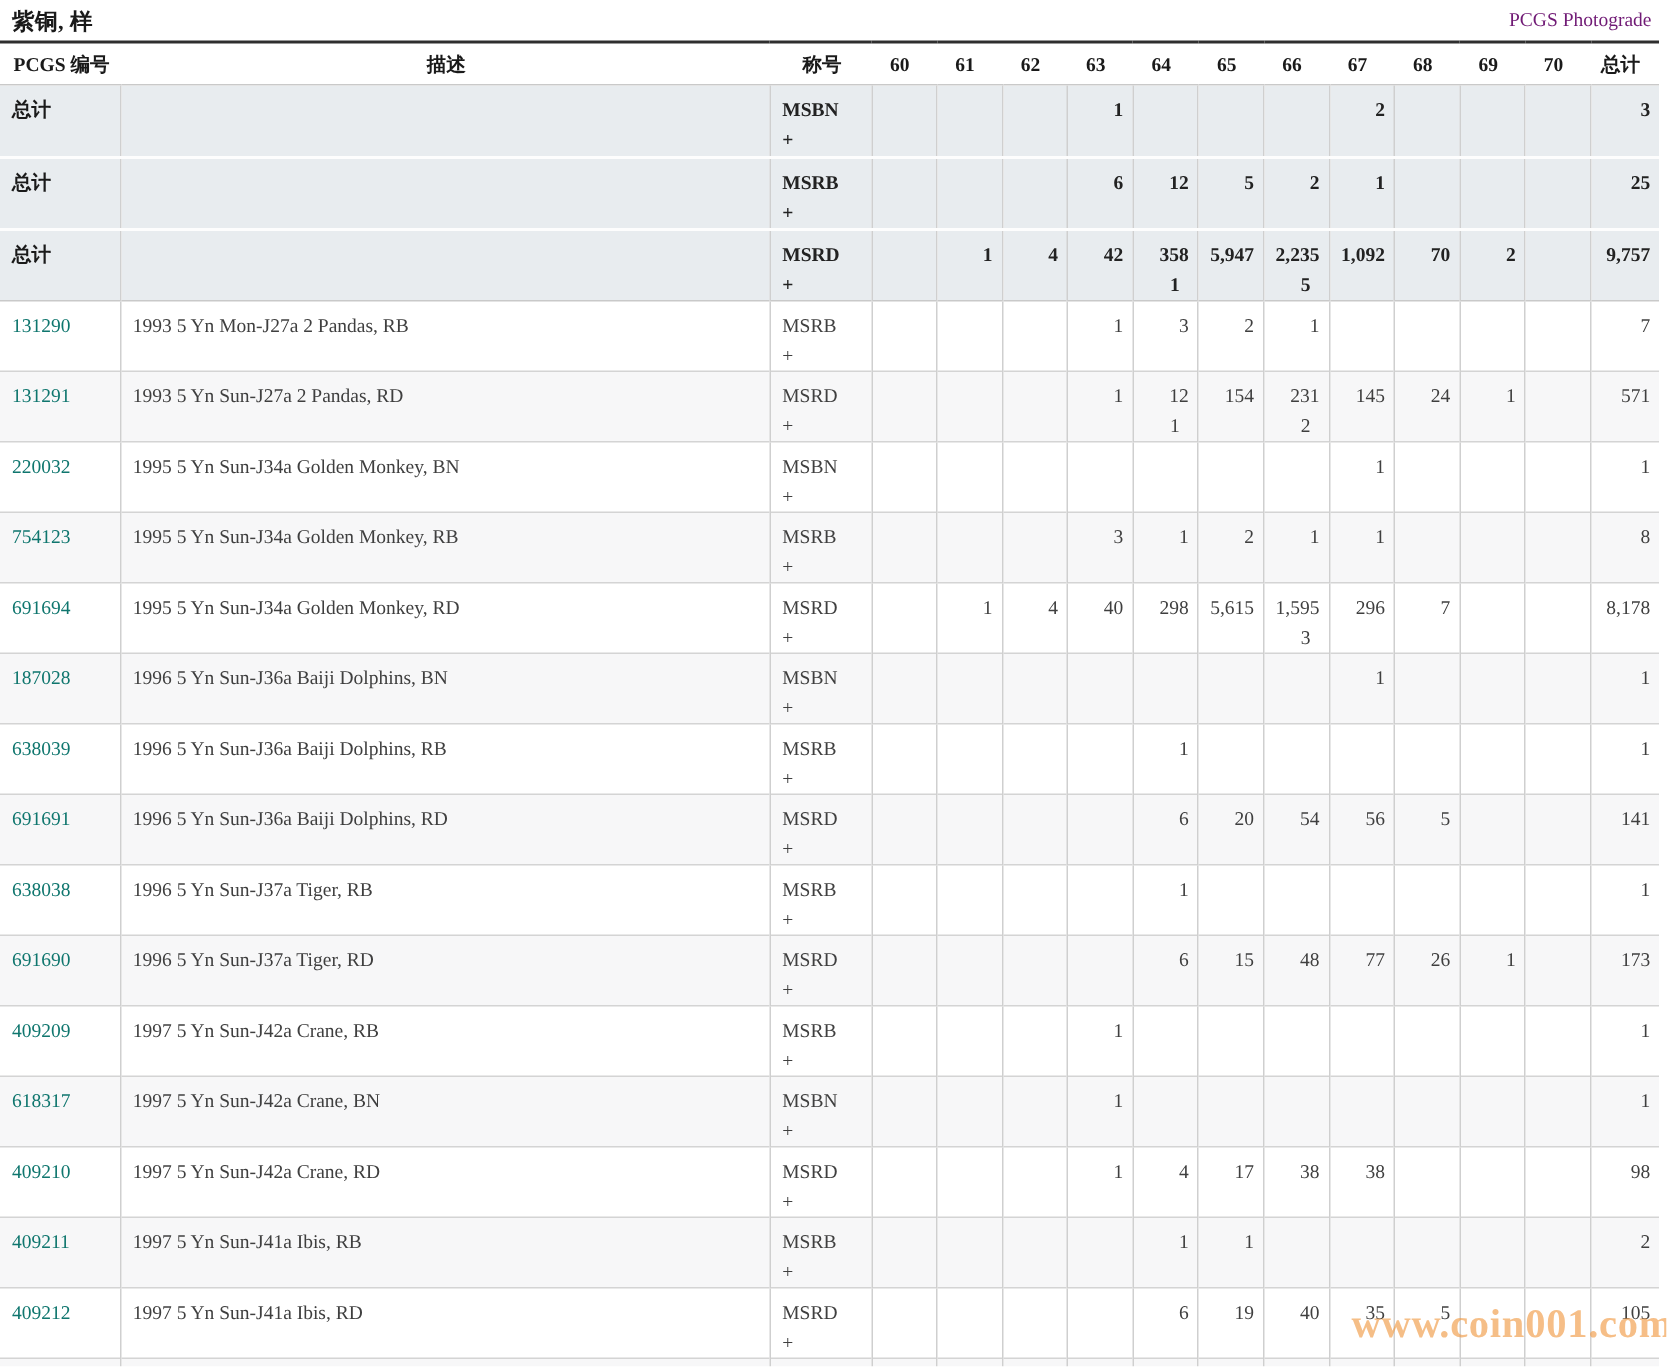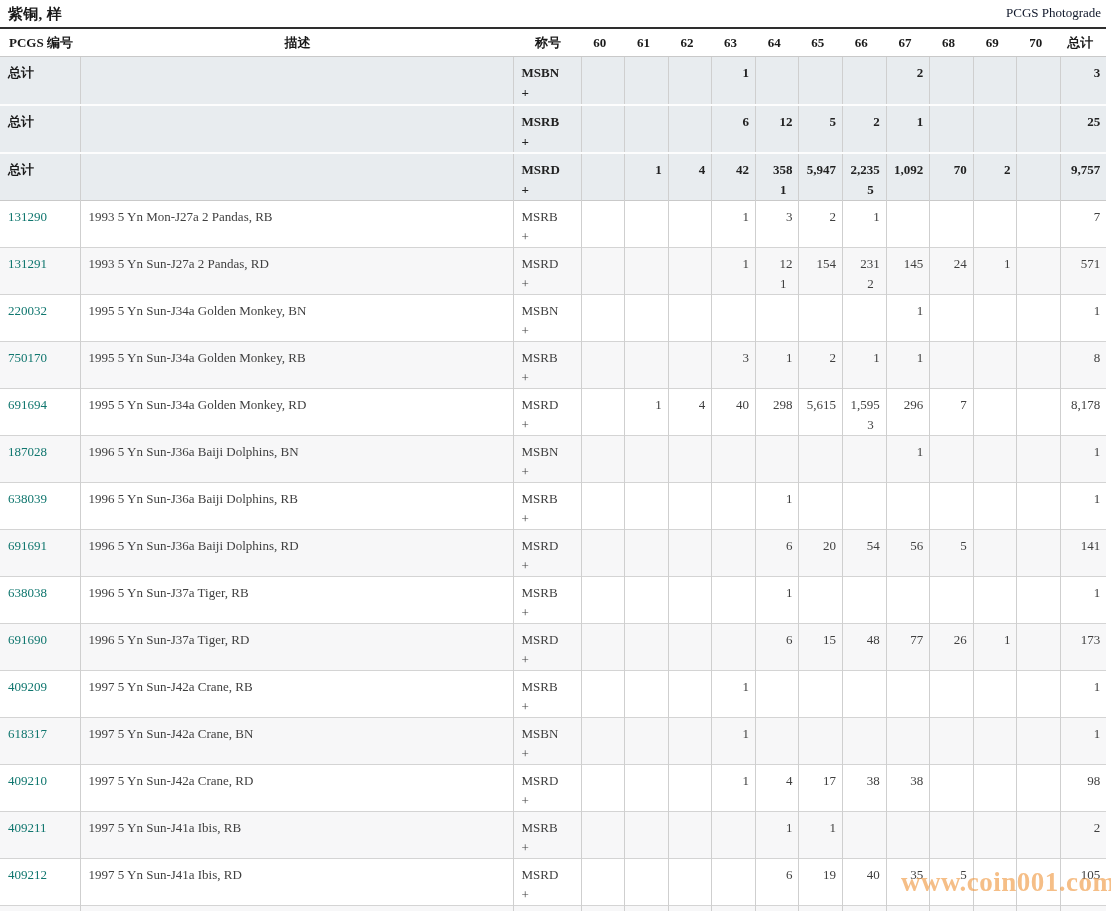--- a/index.html
+++ b/index.html
@@ -26,21 +26,21 @@
   }
   .page-title {
     margin:0;
     font-size:15px;
     font-weight:700;
     color:#1a1a1a;
     letter-spacing:.3px;
   }
   .photograde-link {
     font-size:13px;
-    color:#0f172a;
+    color:#701a75;
     text-decoration:none;
     padding-right:2px;
   }
   table.pop {
     width:1106px;
     table-layout:fixed;
     border-collapse:collapse;
     border-top:2px solid #2e2e2e;
     font-size:13px;
   }
@@ -378,21 +378,21 @@
           </td>
           <td class="num">
             <div></div>
           </td>
           <td class="num">
             <div></div>
           </td>
           <td class="num">1</td>
         </tr>
         <tr class="data-row zebra">
-          <td><a class="pcgs-link" href="#">750170</a></td>
+          <td><a class="pcgs-link" href="#">754123</a></td>
           <td>1995 5 Yn Sun-J34a Golden Monkey, RB</td>
           <td><span>MSRB</span><span class="desig-plus">+</span></td>
           <td class="num">
             <div></div>
           </td>
           <td class="num">
             <div></div>
           </td>
           <td class="num">
             <div></div>

